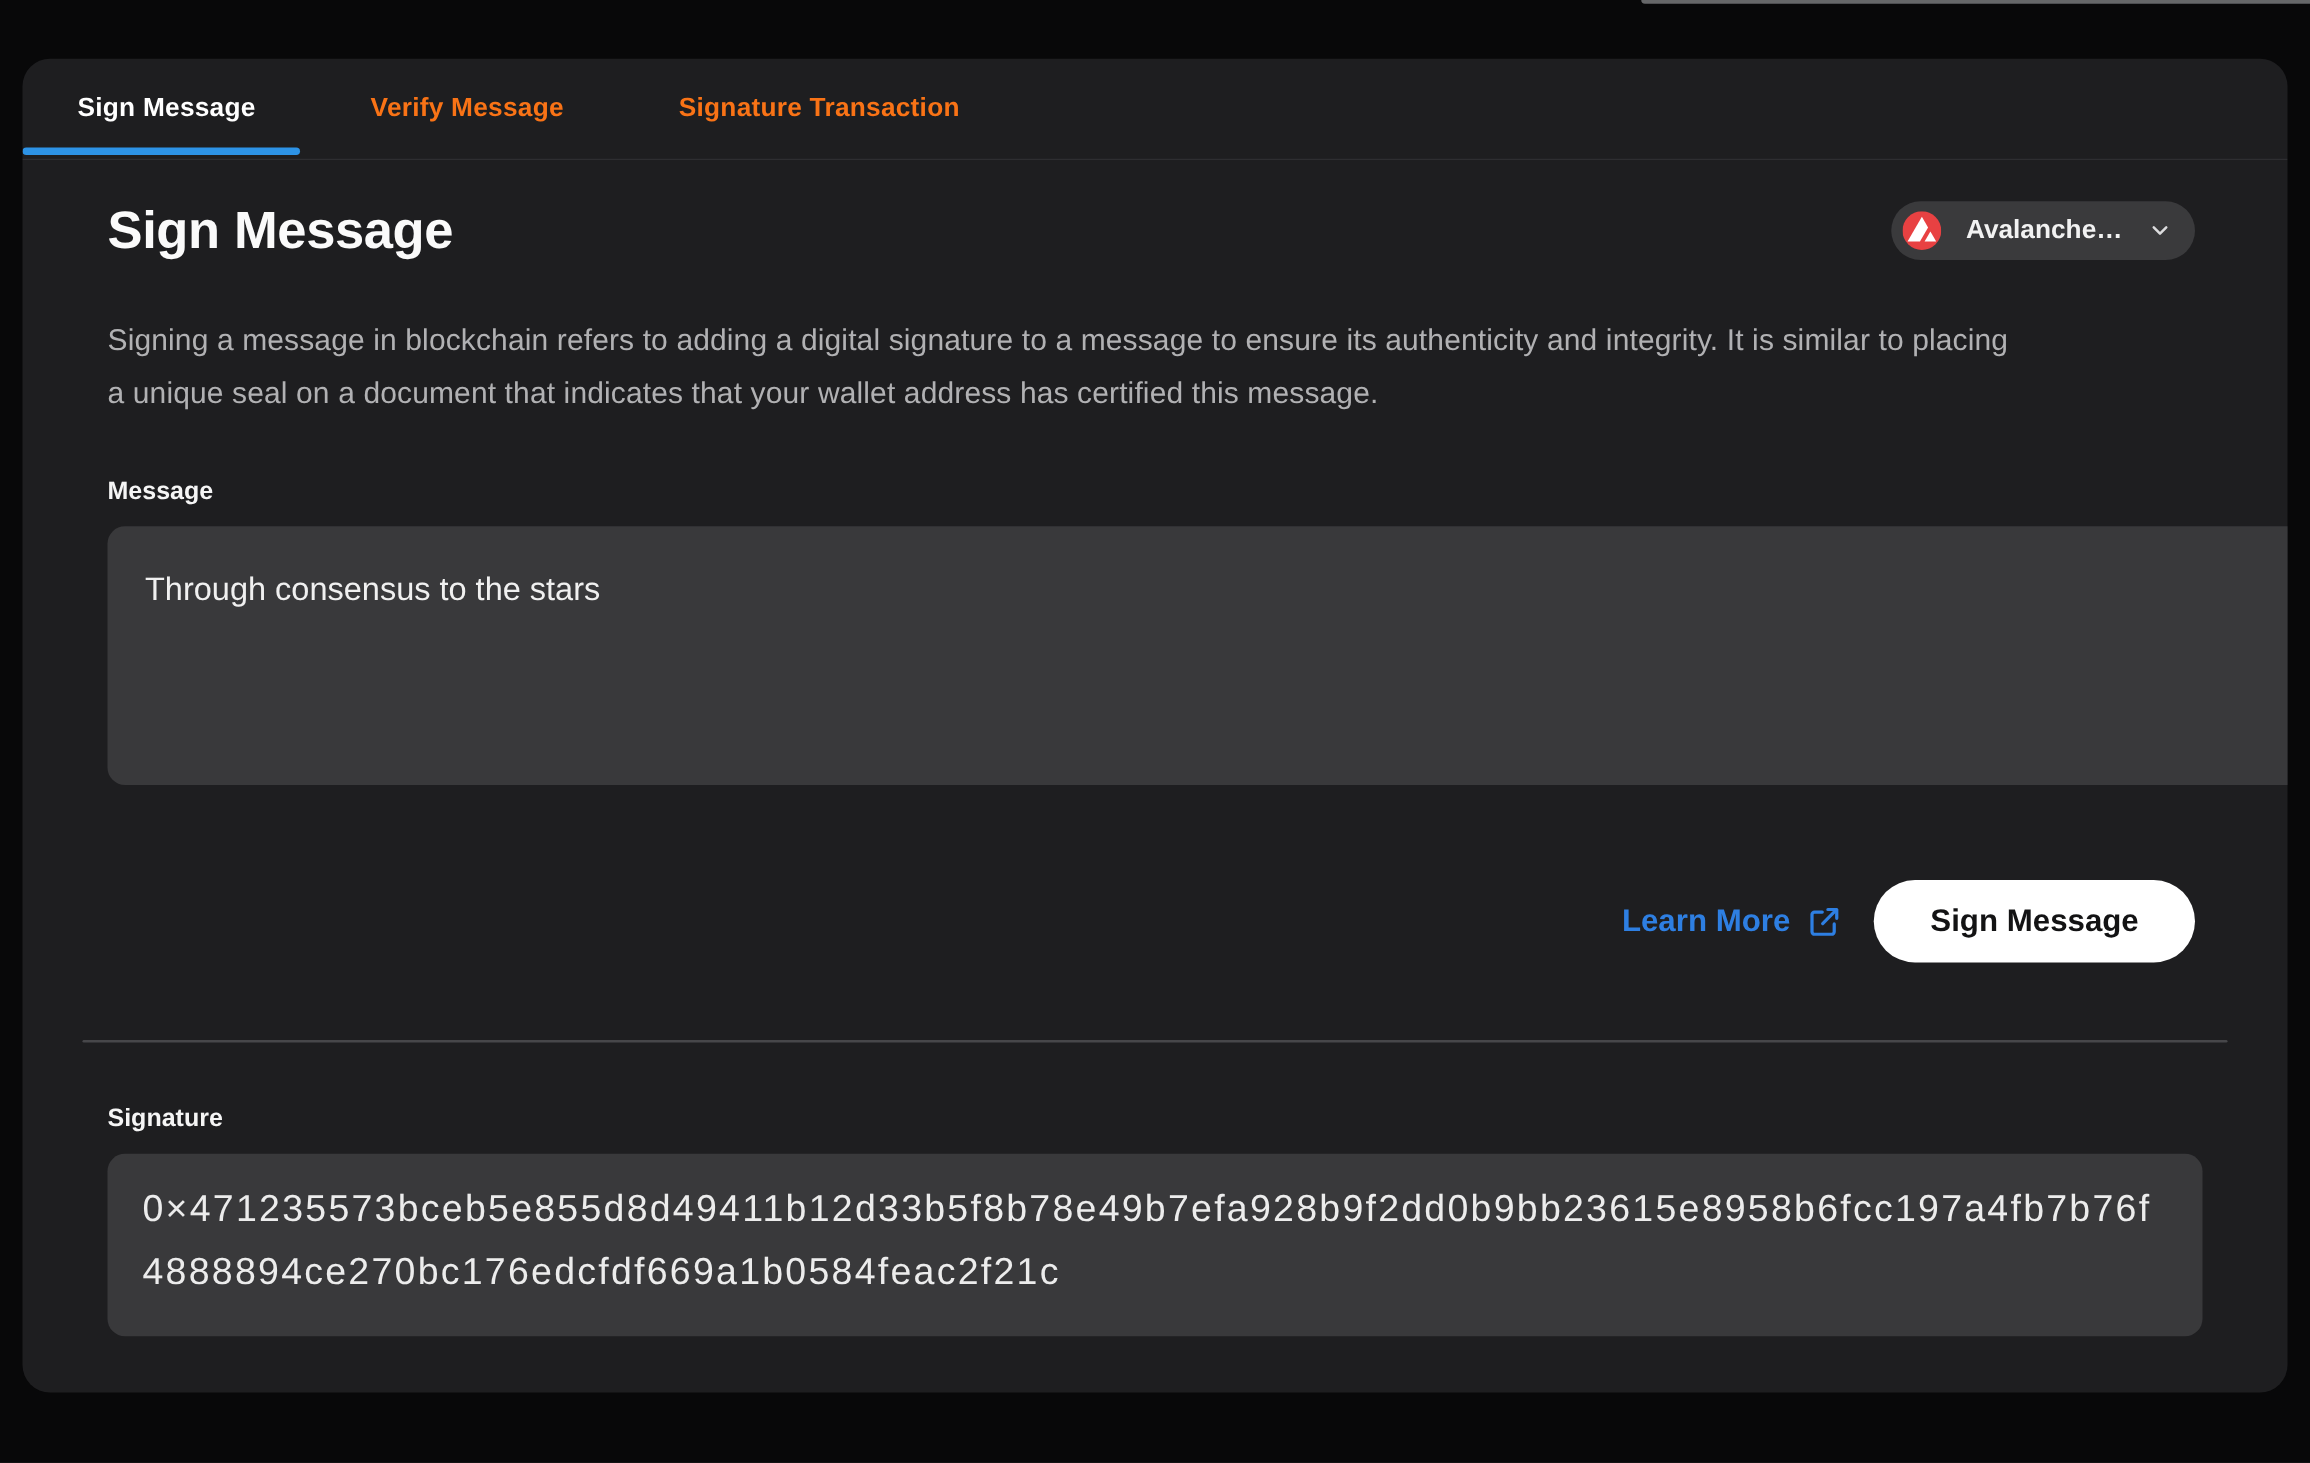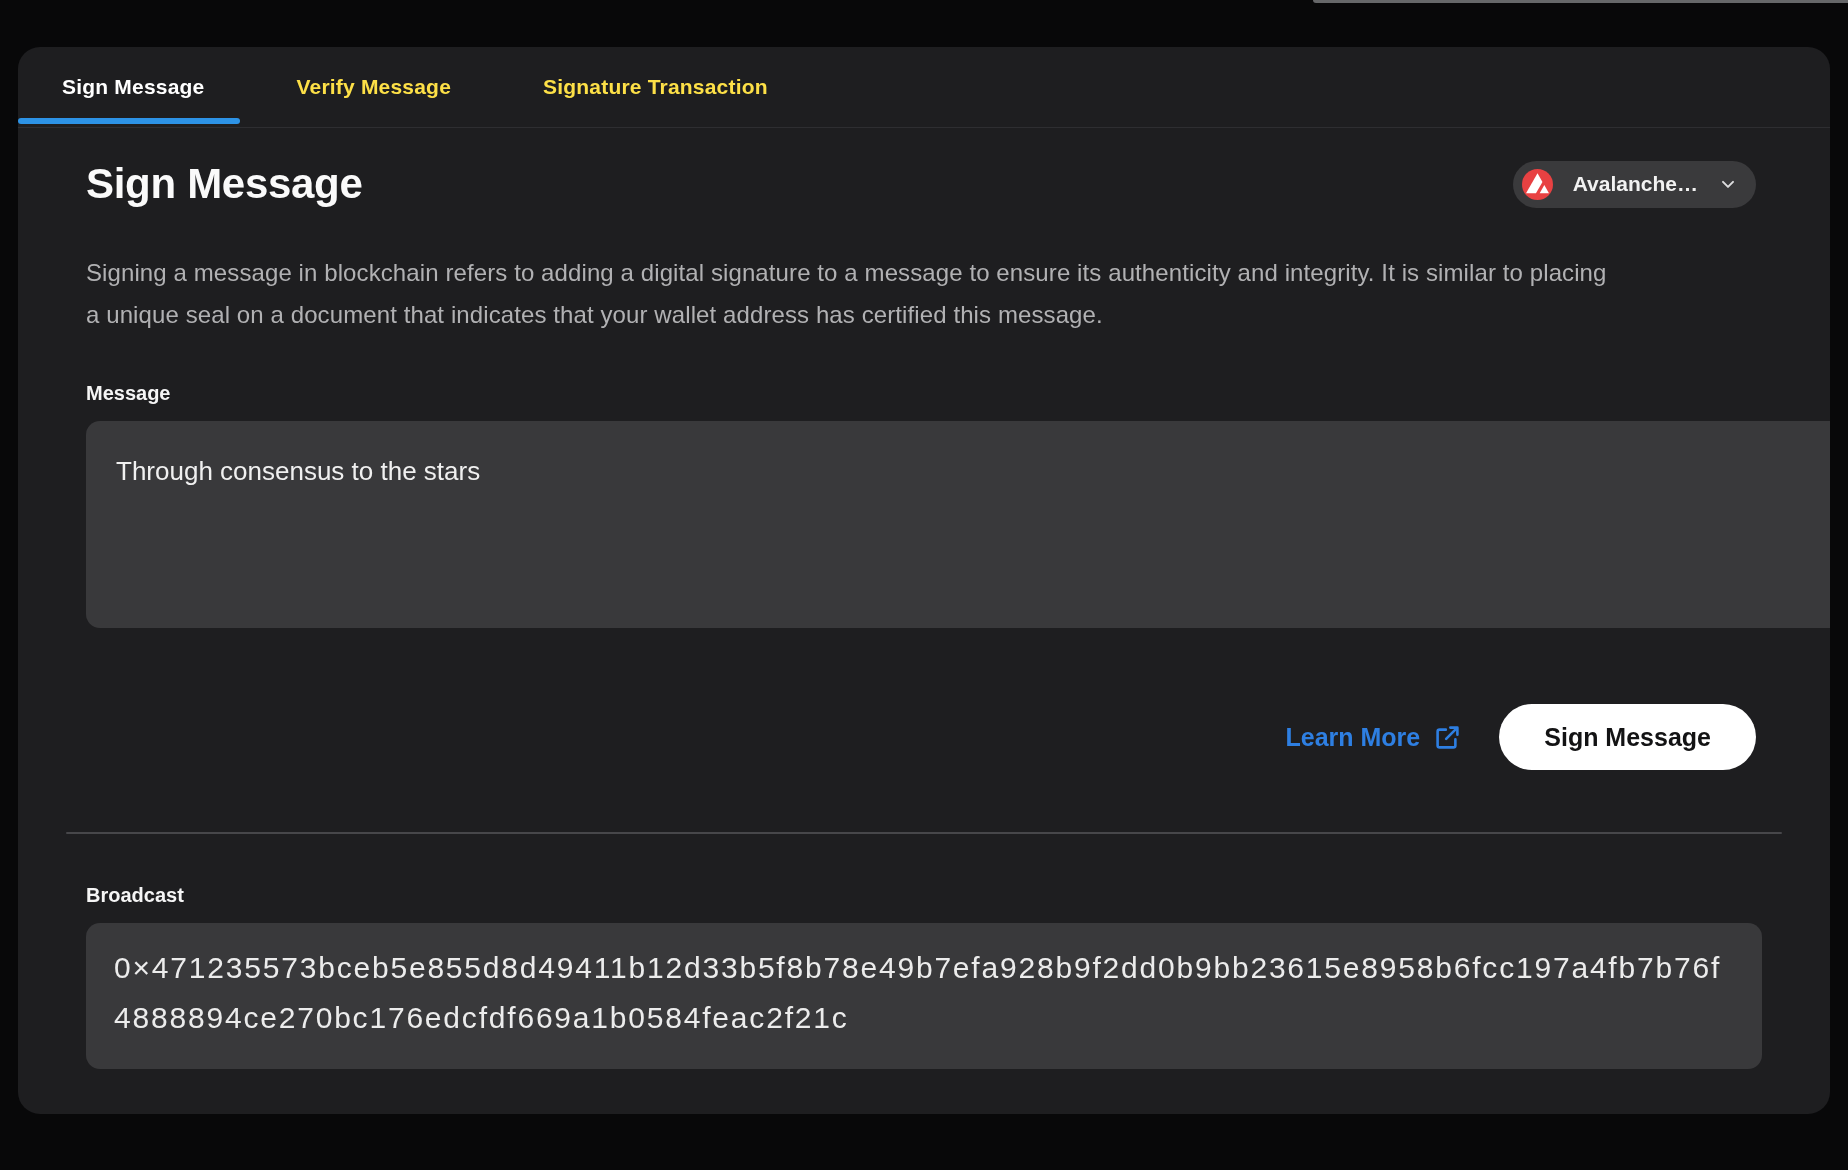--- a/index.html
+++ b/index.html
@@ -25,21 +25,21 @@
   }
 
   
   .tabbar {
     height: 81px; border-bottom: 1px solid #2e2e31;
     display: flex; align-items: stretch; padding-left: 18px;
   }
   .tab {
     position: relative; display: flex; align-items: center;
     padding: 0 26px; margin-right: 40px;
-    font-size: 21px; font-weight: 600; color: #fde047;
+    font-size: 21px; font-weight: 600; color: #f97316;
     cursor: pointer; letter-spacing: .2px; white-space: nowrap;
   }
   .tab.active { color: #ffffff; font-weight: 700; }
   .tab.active::after {
     content: ""; position: absolute; left: -18px; right: -10px; bottom: 3px;
     height: 6px; border-radius: 4px; background: #2d93e6;
   }
 
   
   .header-row {
@@ -68,21 +68,21 @@
     display: block; margin: 0 68px; width: 1782px; height: 207px;
     background: #39393b; border: none; border-radius: 14px;
     padding: 32px 30px 20px; resize: none; outline: none;
     font-family: "Liberation Sans", sans-serif;
     font-size: 26px; line-height: 1.4; color: #f0f0f0;
   }
 
   
   .actions-row {
     margin-top: 76px; padding: 0 74px 0 68px; height: 66px;
-    display: flex; justify-content: flex-end; align-items: center; gap: 38px;
+    display: flex; justify-content: flex-end; align-items: center; gap: 26px;
   }
   .learn-more {
     display: inline-flex; align-items: center; gap: 14px;
     color: #2e7fe2; font-size: 25px; font-weight: 700;
     text-decoration: none; cursor: pointer;
   }
   .learn-more .ext-icon { width: 27px; height: 27px; display: block; }
   .sign-btn {
     height: 66px; padding: 0 45px; border: none; border-radius: 33px;
     background: #ffffff; color: #131314;
@@ -155,18 +155,18 @@
           <path d="M14.5 3.2 H20.8 V9.5"></path>
           <path d="M10.8 13.2 L20.3 3.7"></path>
         </svg>
       </span>
     </a>
     <button class="sign-btn">Sign Message</button>
   </div>
 
   <div class="divider"></div>
 
-  <div class="sig-label">Broadcast</div>
+  <div class="sig-label">Signature</div>
   <div class="sig-box">
     <span>0×471235573bceb5e855d8d49411b12d33b5f8b78e49b7efa928b9f2dd0b9bb23615e8958b6fcc197a4fb7b76f4888894ce270bc176edcfdf669a1b0584feac2f21c</span>
   </div>
 
 </div>
 
 </body></html>

